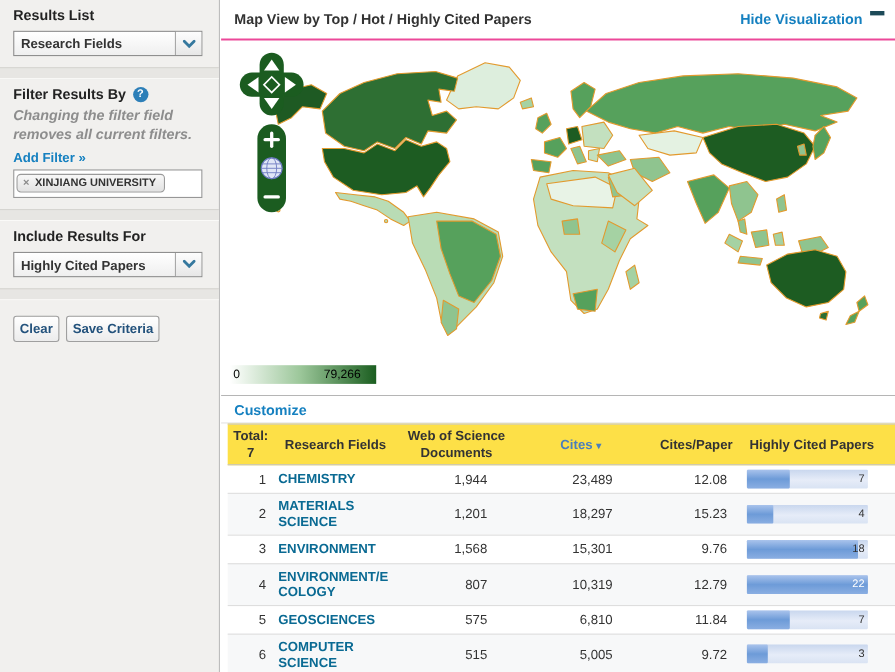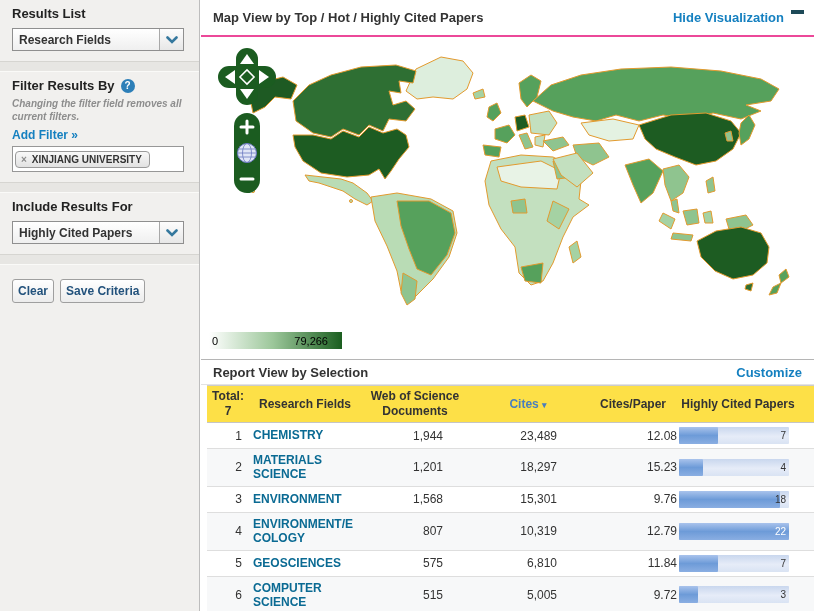--- a/index.html
+++ b/index.html
@@ -6,21 +6,21 @@
   html,body { width:814px; height:611px; background:#fff; font-family:"Liberation Sans",sans-serif; overflow:hidden; }
   body { position:relative; font-size:12px; color:#333; }
 
   
   .sidebar { position:absolute; left:0; top:0; width:200px; height:611px; background:#f1f0ee; border-right:1px solid #bdbdbd; }
   .sb-section { padding:6px 12px 10px 12px; }
   .sb-divider { height:11px; background:#e7e6e3; border-top:1px solid #d6d5d1; border-bottom:1px solid #fafaf8; }
   .sb-heading { font-size:13px; font-weight:bold; color:#222; }
   .sb-heading-row { display:flex; align-items:center; gap:6px; margin-bottom:4px;text-align:center; }
   .help-icon { width:14px; height:14px; border-radius:50%; background:#2d7fb8; color:#fff; font-size:10px; font-weight:bold; display:inline-flex; align-items:center; justify-content:center; cursor:pointer; }
-  .sb-note { font-size:10px; font-style:italic; font-weight:bold; color:#8d8d8d; line-height:1.3; margin-bottom:5px; }
+  .sb-note { font-size:13px; font-style:italic; font-weight:bold; color:#8d8d8d; line-height:1.3; margin-bottom:5px; }
   .sb-link { font-size:12px; font-weight:bold; color:#1580c0; text-decoration:none; display:inline-block; margin-bottom:4px; cursor:pointer; }
   .select-box { margin-top:7px; height:23px; border:1px solid #8f8f8f; background:linear-gradient(#ffffff,#efefef); display:flex; align-items:stretch; cursor:pointer; width:172px; }
   .select-text { flex:1; font-size:12px; font-weight:bold; color:#333; padding:4px 6px; white-space:nowrap; overflow:hidden; }
   .select-arrow { width:24px; border-left:1px solid #a8a8a8; background:linear-gradient(#fdfdfd,#e7e7e7); display:flex; align-items:center; justify-content:center; }
   .filter-box { width:172px; height:26px; background:#fff; border:1px solid #979797; padding:2px; display:flex; align-items:center; }
   .filter-tag { display:inline-flex; align-items:center; gap:5px; border:1px solid #9a9a9a; border-radius:4px; background:linear-gradient(#f8f8f8,#e2e2e2); padding:2px 7px 2px 5px; font-size:10px; font-weight:bold; color:#333; cursor:pointer; white-space:nowrap; }
   .tag-x { color:#8a8a8a; font-size:10px; font-weight:bold; }
   .btn-row { display:flex; gap:6px; padding-top:14px; }
   .sb-btn { font-family:"Liberation Sans",sans-serif; font-size:12px; font-weight:bold; color:#23527c; background:linear-gradient(#ffffff,#ececec); border:1px solid #9f9f9f; border-radius:3px; padding:4px 5px; cursor:pointer; }
 
@@ -54,21 +54,21 @@
   .col-cpp   { width:92px; }
   .col-bar   { width:118px; }
   .trow { display:flex; align-items:center; border-top:1px solid #dedede; padding:4px 0; }
   .trow:first-child { border-top:none; }
   .trow:nth-child(even) { background:#f7f8f9; }
   .tbody-wrap { border-bottom:1px solid #dedede; }
   .cell-rank { width:42px; text-align:right; padding-right:7px; color:#333; }
   .cell-field { width:112px; padding-left:4px; font-weight:bold; color:#0a6a93; line-height:1.2; overflow-wrap:anywhere; word-break:break-word; cursor:pointer; }
   .cell-docs { width:108px; text-align:right; padding-right:26px; }
   .cell-cites { width:118px; text-align:right; padding-right:30px; }
-  .cell-cpp { width:92px; text-align:right; padding-right:2px; }
+  .cell-cpp { width:92px; text-align:right; padding-right:18px; }
   .cell-bar { width:118px; padding-right:8px; }
   .track { position:relative; height:17px; width:110px; background:linear-gradient(#c9d7ee,#e6ecf8 55%,#d9e3f3); border-radius:1px; }
   .fill { height:100%; background:linear-gradient(#a9c3ec,#6d9bd8 50%,#8aaee2); border-radius:1px; }
   .bval { position:absolute; right:3px; top:0; line-height:17px; font-size:10px; color:#333; }
   .bval.inv { color:#fff; }
 </style>
 </head>
 <body>
 
 <div class="sidebar">
@@ -225,21 +225,20 @@
       </g>
     </svg>
 
     <div class="legend">
       <span class="legend-min">0</span>
       <span class="legend-max">79,266</span>
     </div>
   </div>
 
   <div class="report-bar">
-    <span class="report-title">Report View by Selection</span>
     <a class="customize">Customize</a>
   </div>
 
   <div class="rtable">
     <div class="thead">
       <div class="th col-rank">
         <div>Total:</div>
         <div>7</div>
       </div>
       <div class="th col-field">Research Fields</div>

